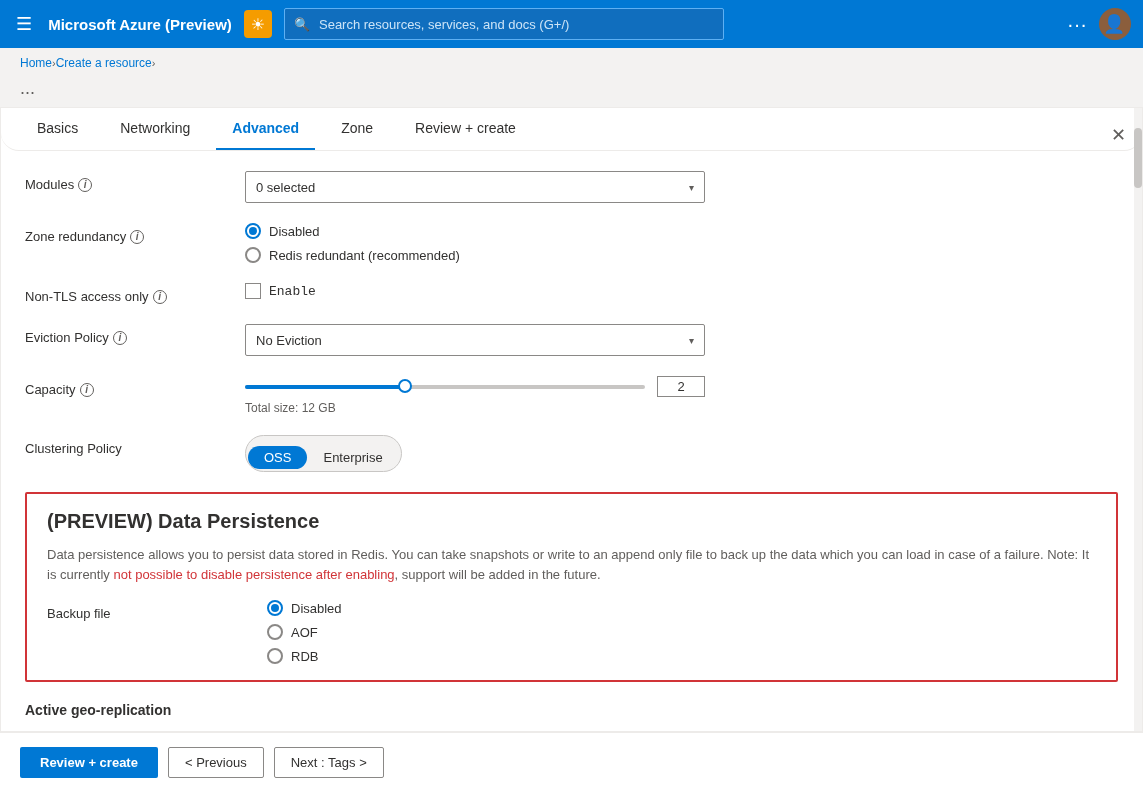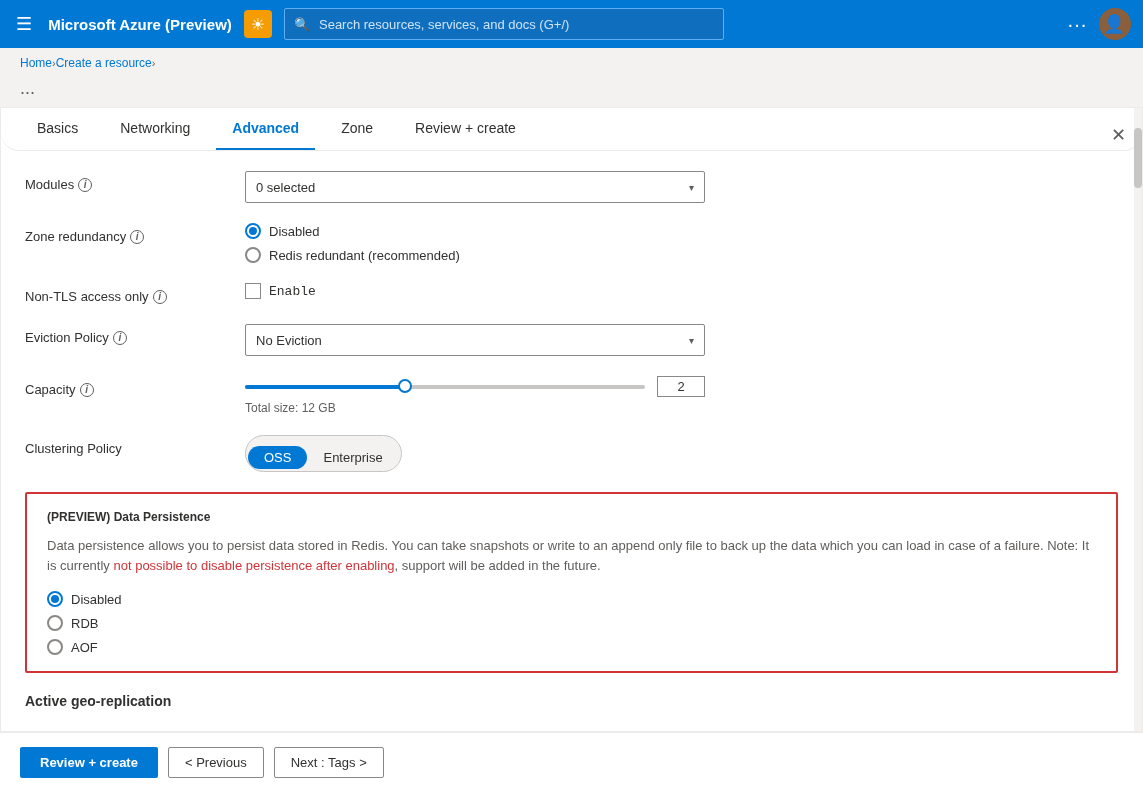--- a/index.html
+++ b/index.html
@@ -214,21 +214,21 @@
     .toggle-option.active { background: #0078d4; color: white; border-radius: 16px; }
     .toggle-option.inactive { color: #323130; }
 
     
     .preview-box {
       border: 2px solid #d13438;
       border-radius: 2px;
       padding: 16px 20px;
       margin-bottom: 20px;
     }
-    .preview-title { font-size: 12px; font-weight: 600; color: #323130; margin-bottom: 12px; }
+    .preview-title { font-size: 20px; font-weight: 600; color: #323130; margin-bottom: 12px; }
     .preview-desc { font-size: 13px; color: #605e5c; line-height: 1.5; margin-bottom: 16px; }
     .preview-desc .highlight { color: #d13438; }
 
     
     .section-heading { font-size: 14px; font-weight: 600; color: #323130; padding-bottom: 8px; }
 
     
     .scroll-indicator {
       position: absolute;
       right: 0;
@@ -427,33 +427,34 @@
         </div>
       </div>
 
       <div class="preview-box">
         <div class="preview-title">(PREVIEW) Data Persistence</div>
         <div class="preview-desc">
           <span>Data persistence allows you to persist data stored in Redis. You can take snapshots or write to an append only file to back up the data which you can load in case of a failure. Note: It is currently </span><span class="highlight">not possible to disable persistence after enabling</span><span>, support will be added in the future.</span>
         </div>
 
         <div class="form-row" style="margin-bottom:0;">
+          <div class="form-label">Backup file</div>
           <div class="form-control">
             <div class="radio-group">
               <label class="radio-item">
                 <div class="radio-circle selected"></div>
                 <span>Disabled</span>
               </label>
               <label class="radio-item">
                 <div class="radio-circle"></div>
-                <span>RDB</span>
+                <span>AOF</span>
               </label>
               <label class="radio-item">
                 <div class="radio-circle"></div>
-                <span>AOF</span>
+                <span>RDB</span>
               </label>
             </div>
           </div>
         </div>
       </div>
 
       <div class="section-heading">Active geo-replication</div>
 
     </div>
 

